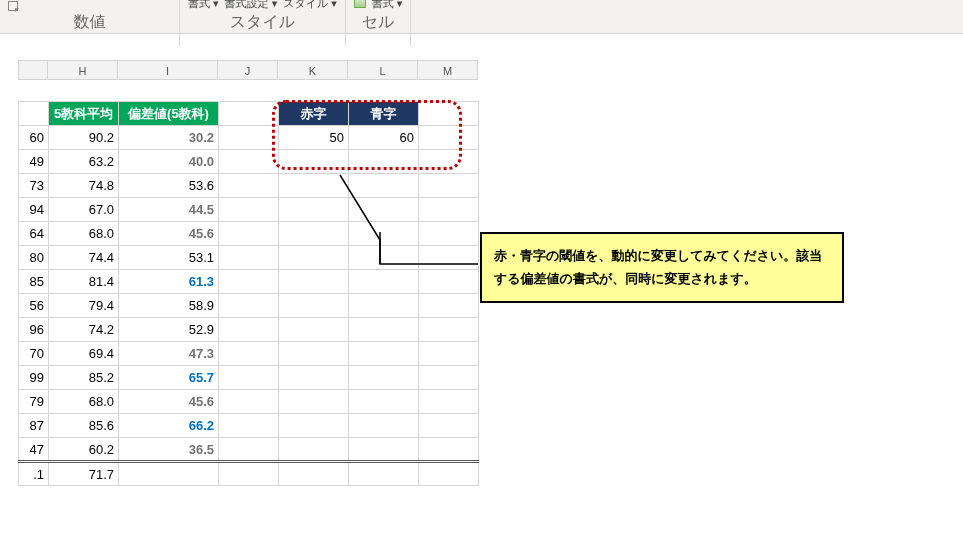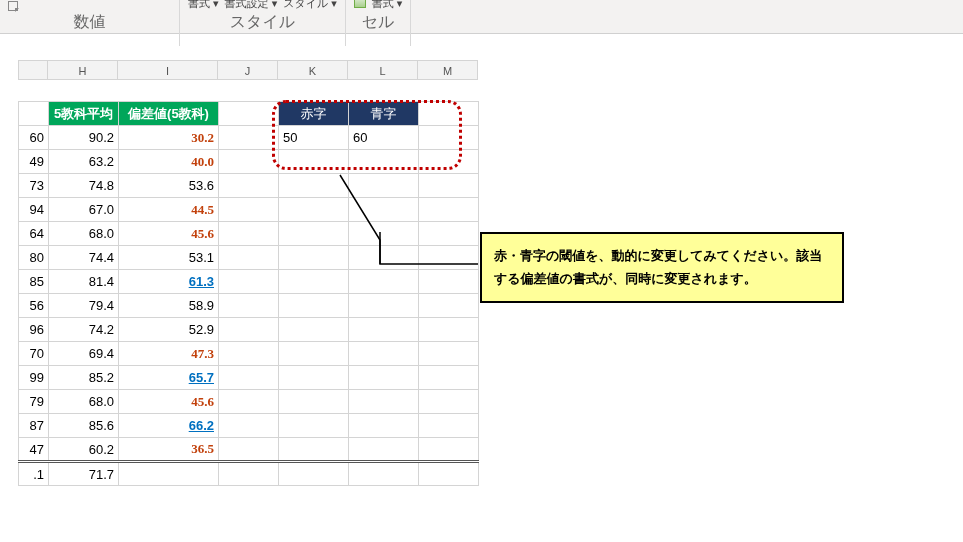--- a/index.html
+++ b/index.html
@@ -79,31 +79,31 @@
     font-size: 13px;
   }
   .hdr-green {
     background: #00a65a;
     color: #fff;
     font-weight: bold;
     text-align: center;
     font-size: 12px;
   }
   .num-right { text-align: right; }
-  .red { color: #c2410c; font-weight: bold; font-family: Liberation Serif, serif; }
-  .blue { color: #0070c0; font-weight: bold; text-decoration: underline; }
+  .red { color: #737373; font-weight: bold; }
+  .blue { color: #0070c0; font-weight: bold; }
   .dbl-under td { border-bottom: 3px double #555; }
   .thresh-hdr {
     background: #203864;
     color: #fff;
     text-align: center;
-    font-weight: normal;
+    font-weight: bold;
     font-size: 12px;
   }
-  .thresh-val { }
+  .thresh-val { text-align: right; }
   .dashed-box {
     position: absolute;
     border: 3px dotted #c00000;
     border-radius: 14px;
     pointer-events: none;
   }
   .note {
     position: absolute;
     background: #ffff99;
     border: 2px solid #000;

